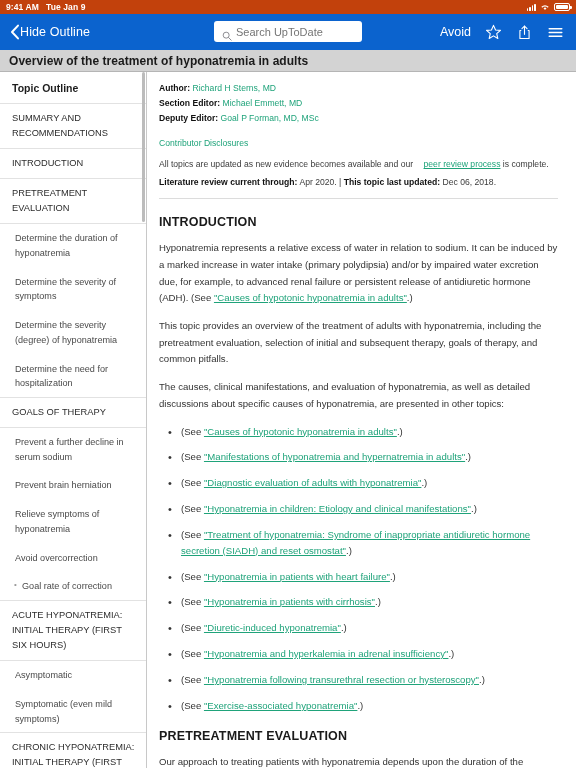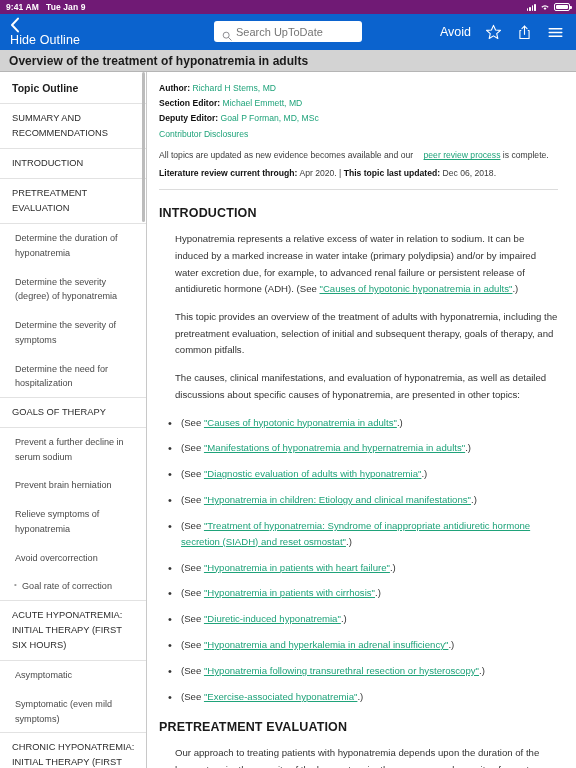--- a/index.html
+++ b/index.html
@@ -6,21 +6,21 @@
   html, body {
     width: 576px; height: 768px;
     font-family: "Liberation Sans", sans-serif;
     background: #ffffff;
     overflow: hidden;
   }
 
   
   .statusbar {
     height: 14px;
-    background: #701a75;
+    background: #c2410c;
     color: #ffffff;
     display: flex;
     align-items: center;
     padding: 0 6px;
     font-size: 8.5px;
     font-weight: bold;
     letter-spacing: .1px;
   }
   .sb-time { margin-right: 7px; }
   .sb-date { font-weight: bold; }
@@ -46,22 +46,22 @@
   
   .navbar {
     height: 36px;
     background: #0b63ce;
     display: flex;
     align-items: center;
     padding: 0 10px;
     position: relative;
   }
   .back-btn {
-    display: flex; 
-    color: #fff; cursor: pointer; flex-direction: column;
+    display: flex; align-items: center; 
+    color: #fff; cursor: pointer;
   }
   .chev {
     width: 10px; height: 16px; display:block;
   }
   .hide-outline-label {
     color:#fff; font-size: 12.5px; letter-spacing: .1px;
   }
   .searchwrap {
     position: absolute;
     left: 214px; top: 7px;
@@ -146,21 +146,21 @@
   .article {
     flex: 1 1 auto;
     padding: 9px 18px 0 12px;
     overflow: hidden;
     background: #fff;
   }
   .byline { font-size: 8.6px; line-height: 1.72; color:#222; }
   .byline b { font-weight: bold; color:#111; }
   .byline .grn { color: #1fa37a; }
   .disclosures {
-    margin-top: 4px;
+    margin-top: 13px;
     font-size: 8.6px; color:#1fa37a; cursor:pointer;
   }
   .updated {
     margin-top: 11px;
     font-size: 8.6px; color:#3b3b3b;
   }
   .updated a { color:#1fa37a; text-decoration: underline; padding-left: 8px; }
   .litreview {
     margin-top: 8px;
     font-size: 8.6px; color:#3b3b3b;
@@ -169,21 +169,20 @@
   }
   .litreview b { color:#111; }
 
   h2.secttl {
     font-size: 12.5px; font-weight: bold; color:#1a1a1a;
     margin: 16px 0 11px 0; letter-spacing: .15px;
   }
   p.para {
     font-size: 9.6px; line-height: 1.74; color:#333;
     margin-bottom: 11px;
-    margin-left: 16px;
   }
   p.para a, .seelist a { color:#1fa37a; text-decoration: underline; }
   ul.seelist { list-style: none; margin: 0 0 2px 0; }
   ul.seelist li {
     font-size: 9.6px; line-height: 1.65; color:#333;
     position: relative; padding-left: 22px; margin-bottom: 10px;
   }
   ul.seelist li::before {
     content:"\2022"; position:absolute; left: 9px; top: -1px; color:#333; font-size: 11px;
   }
@@ -261,22 +260,22 @@
 
 <div class="split">
 
   <div class="outline">
     <div class="outline-head">Topic Outline</div>
     <div id="outline-list">
         <div class="ol-item sec">SUMMARY AND RECOMMENDATIONS</div>
         <div class="ol-item sec">INTRODUCTION</div>
         <div class="ol-item sec">PRETREATMENT EVALUATION</div>
         <div class="ol-item lvl1">Determine the duration of hyponatremia</div>
+        <div class="ol-item lvl1">Determine the severity of symptoms</div>
         <div class="ol-item lvl1">Determine the severity (degree) of hyponatremia</div>
-        <div class="ol-item lvl1">Determine the severity of symptoms</div>
         <div class="ol-item lvl1">Determine the need for hospitalization</div>
         <div class="ol-item sec">GOALS OF THERAPY</div>
         <div class="ol-item lvl1">Prevent a further decline in serum sodium</div>
         <div class="ol-item lvl1">Prevent brain herniation</div>
         <div class="ol-item lvl1">Relieve symptoms of hyponatremia</div>
         <div class="ol-item lvl1">Avoid overcorrection</div>
         <div class="ol-item lvl2">Goal rate of correction</div>
         <div class="ol-item sec">ACUTE HYPONATREMIA: INITIAL THERAPY (FIRST SIX HOURS)</div>
         <div class="ol-item lvl1">Asymptomatic</div>
         <div class="ol-item lvl1">Symptomatic (even mild symptoms)</div>

